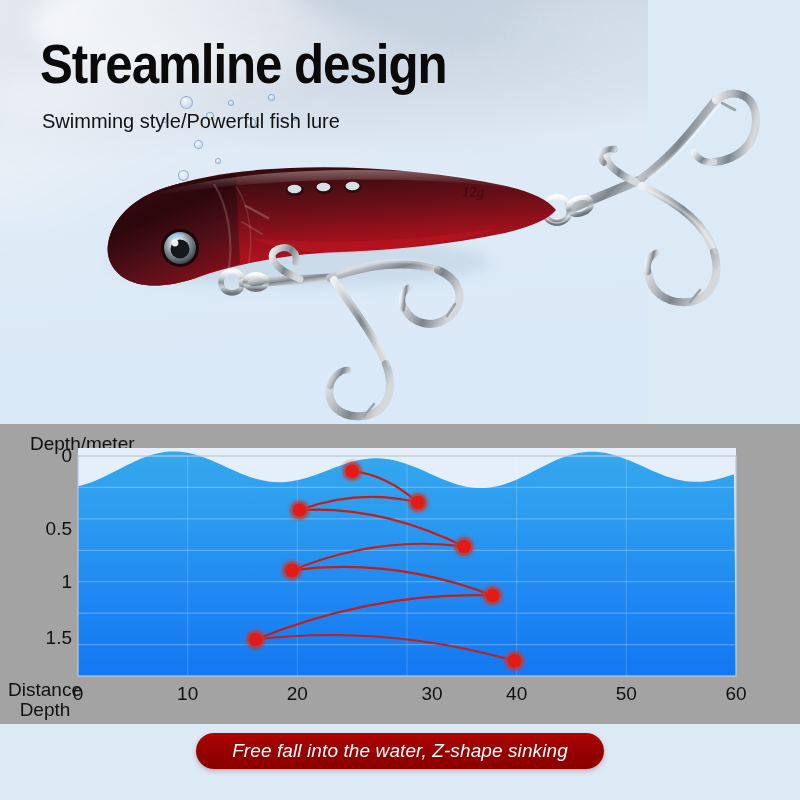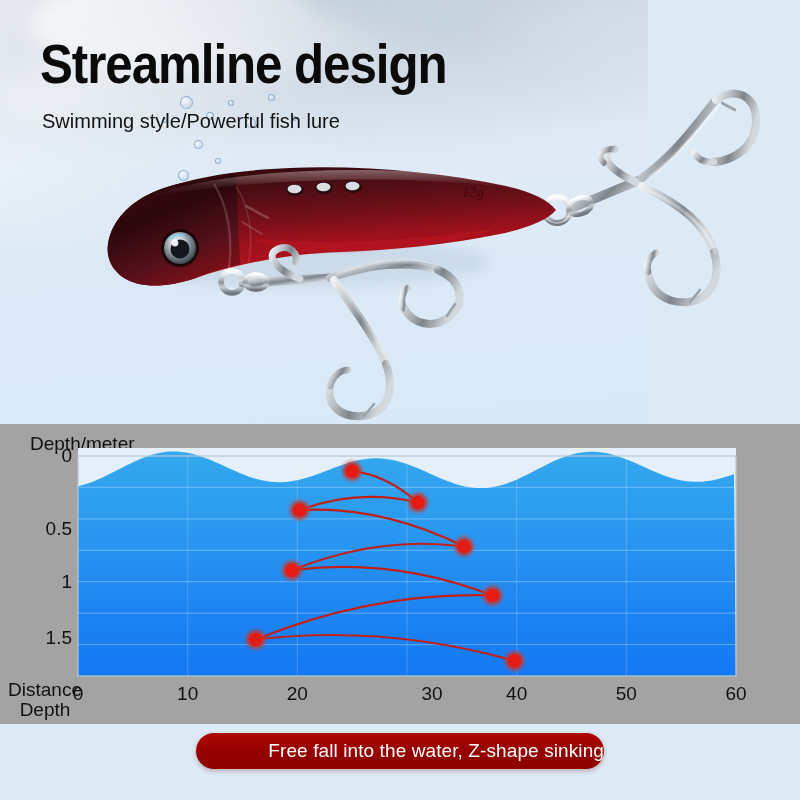--- a/index.html
+++ b/index.html
@@ -155,21 +155,22 @@
   
   .banner {
     position: absolute;
     left: 196px; top: 733px;
     width: 408px; height: 36px;
     border-radius: 18px;
     background: linear-gradient(180deg, #ad0505 0%, #950000 55%, #8c0000 100%);
     box-shadow: 0 2px 5px rgba(120,0,0,.28);
     display: flex;
     align-items: center;
-    justify-content: flex-end;
+    justify-content: center;
+    font-style: italic;
   }
   .banner-text {
     color: #ffffff;
     font-size: 19px;
     white-space: nowrap;
     letter-spacing: .1px;
   }
 </style>
 </head>
 <body>

